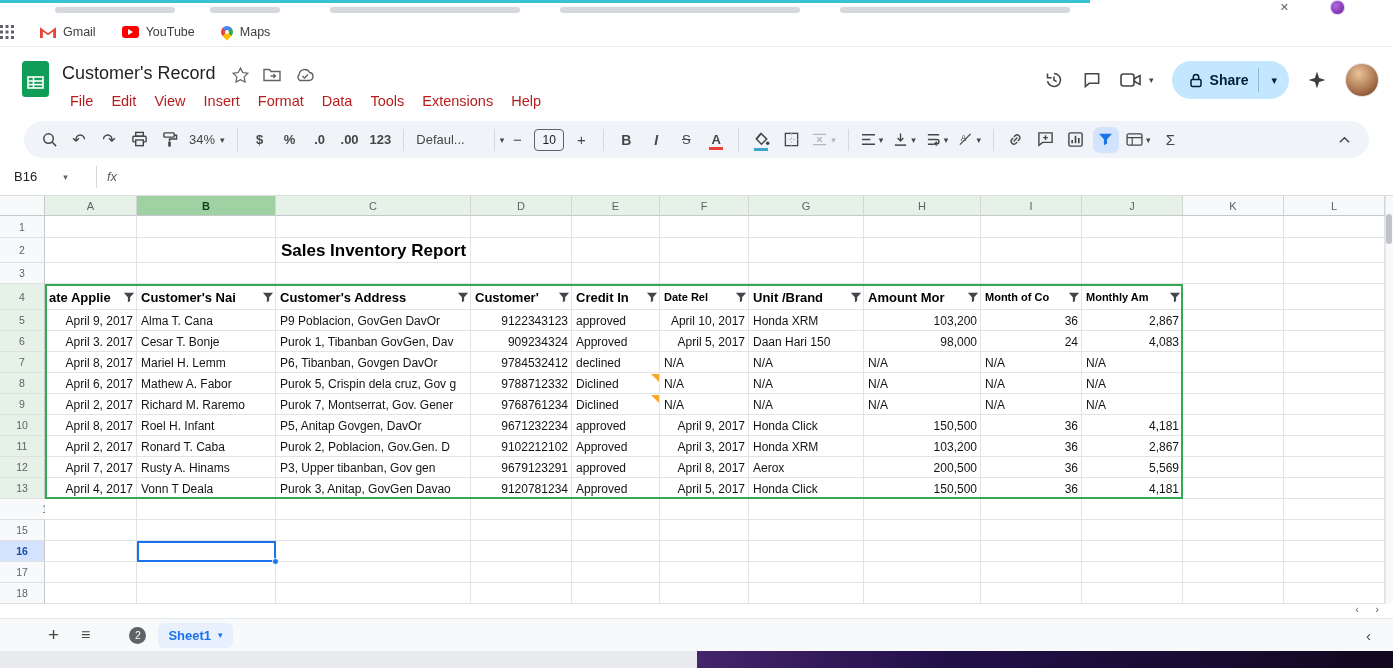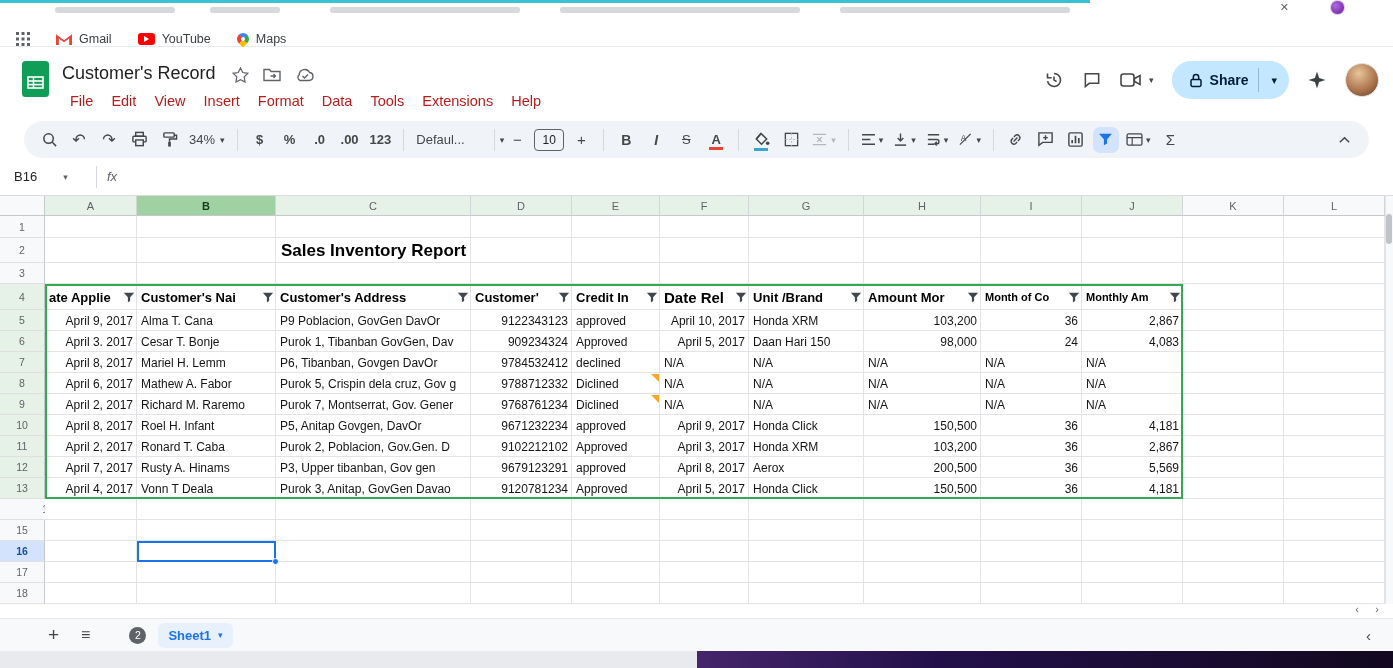--- a/index.html
+++ b/index.html
@@ -11,21 +11,21 @@
   
   #top-strip { left:0; top:0; width:1393px; height:18px; background:#fff; }
   #tab-accent { left:0; top:0; width:1090px; height:3px; background:#39c1d4; }
   .ghost { position:absolute; top:7px; height:6px; border-radius:3px; background:#d5d8dc; }
   #tab-close { position:absolute; right:104px; top:1px; font-size:11px; color:#5f6368; cursor:pointer; }
   #top-avatar { position:absolute; right:48px; top:0px; width:15px; height:15px; border-radius:50%;
     background:radial-gradient(circle at 35% 35%, #b06ae0, #6a1b9a); border:1px solid #d8c3ef; }
 
   
   #bookmarks { left:0; top:18px; width:1393px; height:29px; background:#fff;
-    border-bottom:1px solid #e8eaed; display:flex; align-items:flex-end; gap:26px; padding-left:16px; }
+    border-bottom:1px solid #e8eaed; display:flex; align-items:center; gap:26px; }
   .bm { display:flex; align-items:center; gap:7px; font-size:12.5px; color:#3c4043; cursor:pointer; }
   .yt-icon { width:17px; height:12px; background:#f00; border-radius:3px; position:relative; }
   .yt-icon::after { content:""; position:absolute; left:6.5px; top:3px;
     border-left:5px solid #fff; border-top:3px solid transparent; border-bottom:3px solid transparent; }
   .maps-pin { width:12px; height:12px; border-radius:50% 50% 50% 0; transform:rotate(-45deg);
     background:conic-gradient(#4285f4 0 25%, #34a853 0 50%, #fbbc04 0 75%, #ea4335 0); position:relative; }
   .maps-pin::after { content:""; position:absolute; left:4px; top:4px; width:4px; height:4px;
     border-radius:50%; background:#fff; }
 
   
@@ -498,21 +498,21 @@
         </span>
       </div>
       <div class="hcell" style="left: 527px; width: 88px; top: 68px; height: 26px; font-size: 13px;">
         <span class="h-text">Credit In</span>
         <span style="flex: 0 0 auto;">
           <svg width="12" height="11" viewBox="0 0 14 12">
             <path d="M1 .5h12L8.3 5.8v4.4l-2.6 1.3V5.8z" fill="#40464d"></path>
           </svg>
         </span>
       </div>
-      <div class="hcell" style="left: 615px; width: 89px; top: 68px; height: 26px; font-size: 15px;">
+      <div class="hcell" style="left: 615px; width: 89px; top: 68px; height: 26px; font-size: 11px;">
         <span class="h-text">Date Rel</span>
         <span style="flex: 0 0 auto;">
           <svg width="12" height="11" viewBox="0 0 14 12">
             <path d="M1 .5h12L8.3 5.8v4.4l-2.6 1.3V5.8z" fill="#40464d"></path>
           </svg>
         </span>
       </div>
       <div class="hcell" style="left: 704px; width: 115px; top: 68px; height: 26px; font-size: 13px;">
         <span class="h-text">Unit /Brand</span>
         <span style="flex: 0 0 auto;">

